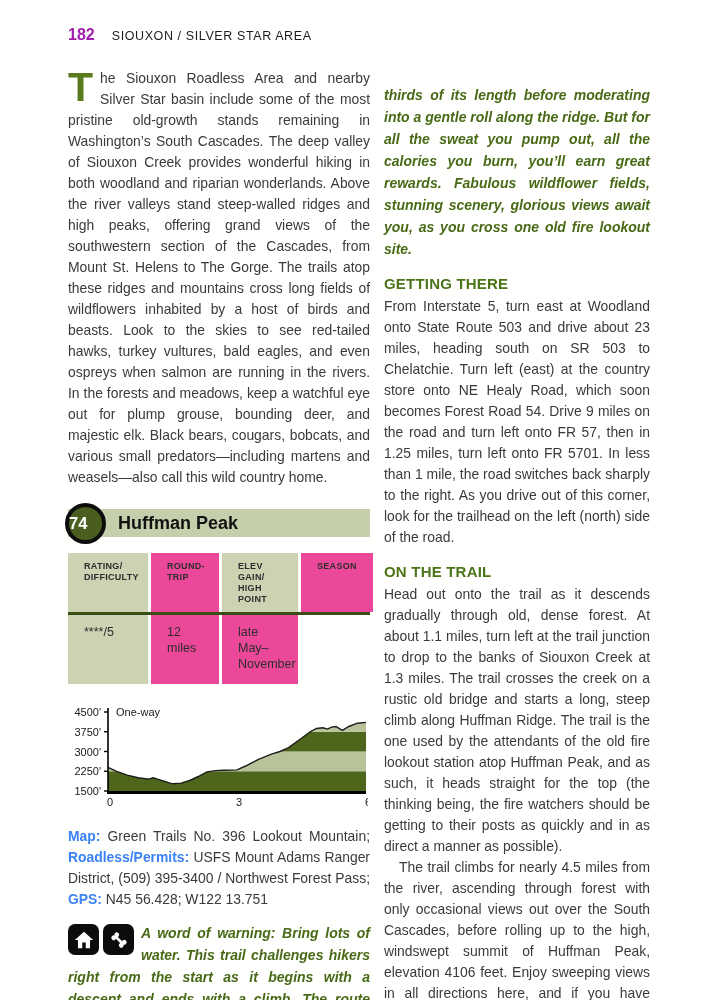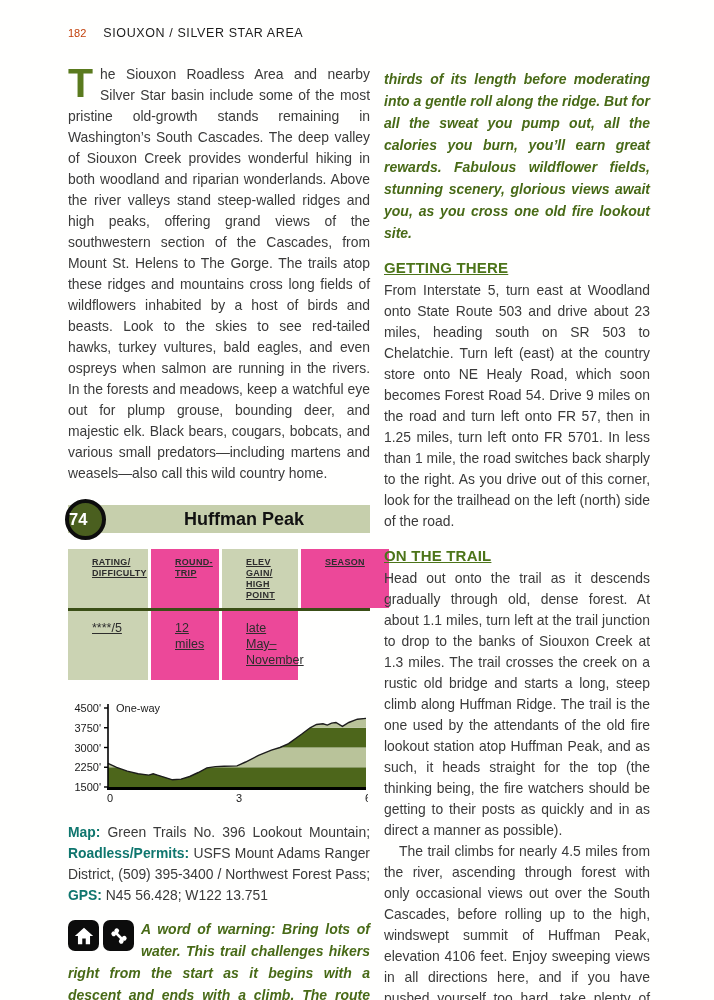--- a/index.html
+++ b/index.html
@@ -8,75 +8,75 @@
     width:714px;height:1000px;
     background:#fffffe;
     box-sizing:border-box;
     padding:26px 64px 0 68px;
     font-family:"Liberation Sans",sans-serif;
     color:#333;
     overflow:hidden;
   }
   
   .runhead{display:flex;align-items:baseline;gap:17px;margin-bottom:24px;}
-  .pagenum{font-size:11px;font-weight:normal;color:#c2410c;}
+  .pagenum{font-size:16px;font-weight:bold;color:#a21caf;}
   .sectitle{font-size:12.5px;font-weight:normal;letter-spacing:.6px;color:#1d1d1d;}
   
   .cols{display:flex;gap:14px;}
   .colL{width:302px;flex:0 0 302px;}
   .colR{width:266px;flex:0 0 266px;}
   p{margin:0;}
   .body{font-size:13.9px;line-height:21px;text-align:justify;color:#3a3a3a;}
   .dropcap{
     float:left;font-size:41px;line-height:34px;font-weight:bold;
     color:#5a7a1e;padding:2px 7px 0 0;
   }
   
   .hikehead{position:relative;height:40px;margin-top:15px;}
-  .hikebar{position:absolute;left:0;right:0;top:6px;height:28px;background:#c6cfac;text-align:center;}
+  .hikebar{position:absolute;left:0;right:0;top:6px;height:28px;background:#c6cfac;}
   .hiketitle{display:block;margin-left:50px;line-height:28px;font-size:18px;font-weight:bold;color:#111;}
   .badge{
     position:absolute;left:-3px;top:0;
     width:33px;height:33px;border-radius:50%;
     background:#4a5f1f;border:4px solid #0d0d0d;
     display:flex;align-items:center;
     color:#fff;font-size:16.5px;font-weight:bold;
   }
   
   .stats{margin-top:10px;}
   .srow{display:grid;grid-template-columns:80px 68px 76px 1fr;column-gap:3px;}
-  .scell{box-sizing:border-box;padding:6px 24px;text-decoration:underline;}
+  .scell{box-sizing:border-box;padding:6px 16px;}
   .c-dark{background:#cbd3b3;}
   .c-light{background:#ec4899;}
   .shead .scell{font-size:9px;font-weight:bold;letter-spacing:.3px;line-height:11px;color:#2d2d2d;white-space:pre-line;padding-top:8px;padding-bottom:7px;}
   .svals .scell{font-size:12.5px;line-height:16px;color:#2d2d2d;white-space:pre-line;padding-top:9px;padding-bottom:12px;}
   .srule{height:3px;background:#3a4e16;}
   
   .chartwrap{margin-top:18px;}
   .tick{font-family:"Liberation Sans",sans-serif;font-size:11px;fill:#1a1a1a;}
   
   .map{margin-top:14px;}
-  .map strong{color:#0f766e;}
+  .map strong{color:#3b82f6;}
   
   .warn{margin-top:12px;}
   .warnicons{float:left;margin:2px 7px 2px 0;display:flex;gap:4px;}
   .icon-tile{
     width:31px;height:31px;background:#0c0c0c;border-radius:7px;
     display:inline-flex;align-items:center;justify-content:center;
   }
   .warntext{
     font-size:14px;line-height:22px;text-align:justify;
     font-style:italic;font-weight:bold;color:#486a17;
   }
   
   h2.greenhead{
     font-size:15px;font-weight:bold;color:#4c7419;
-    margin:15px 0 4px 0;letter-spacing:.2px;text-decoration:underline;
+    margin:15px 0 4px 0;letter-spacing:.2px;
   }
-  .cont{margin-top:4px;}
+  .cont{margin-top:16px;}
   .indent{text-indent:15px;}
 </style>
 </head>
 <body>
 
 <div class="page">
 
   <div class="runhead">
     <span class="pagenum">182</span>
     <span class="sectitle">SIOUXON / SILVER STAR AREA</span>

